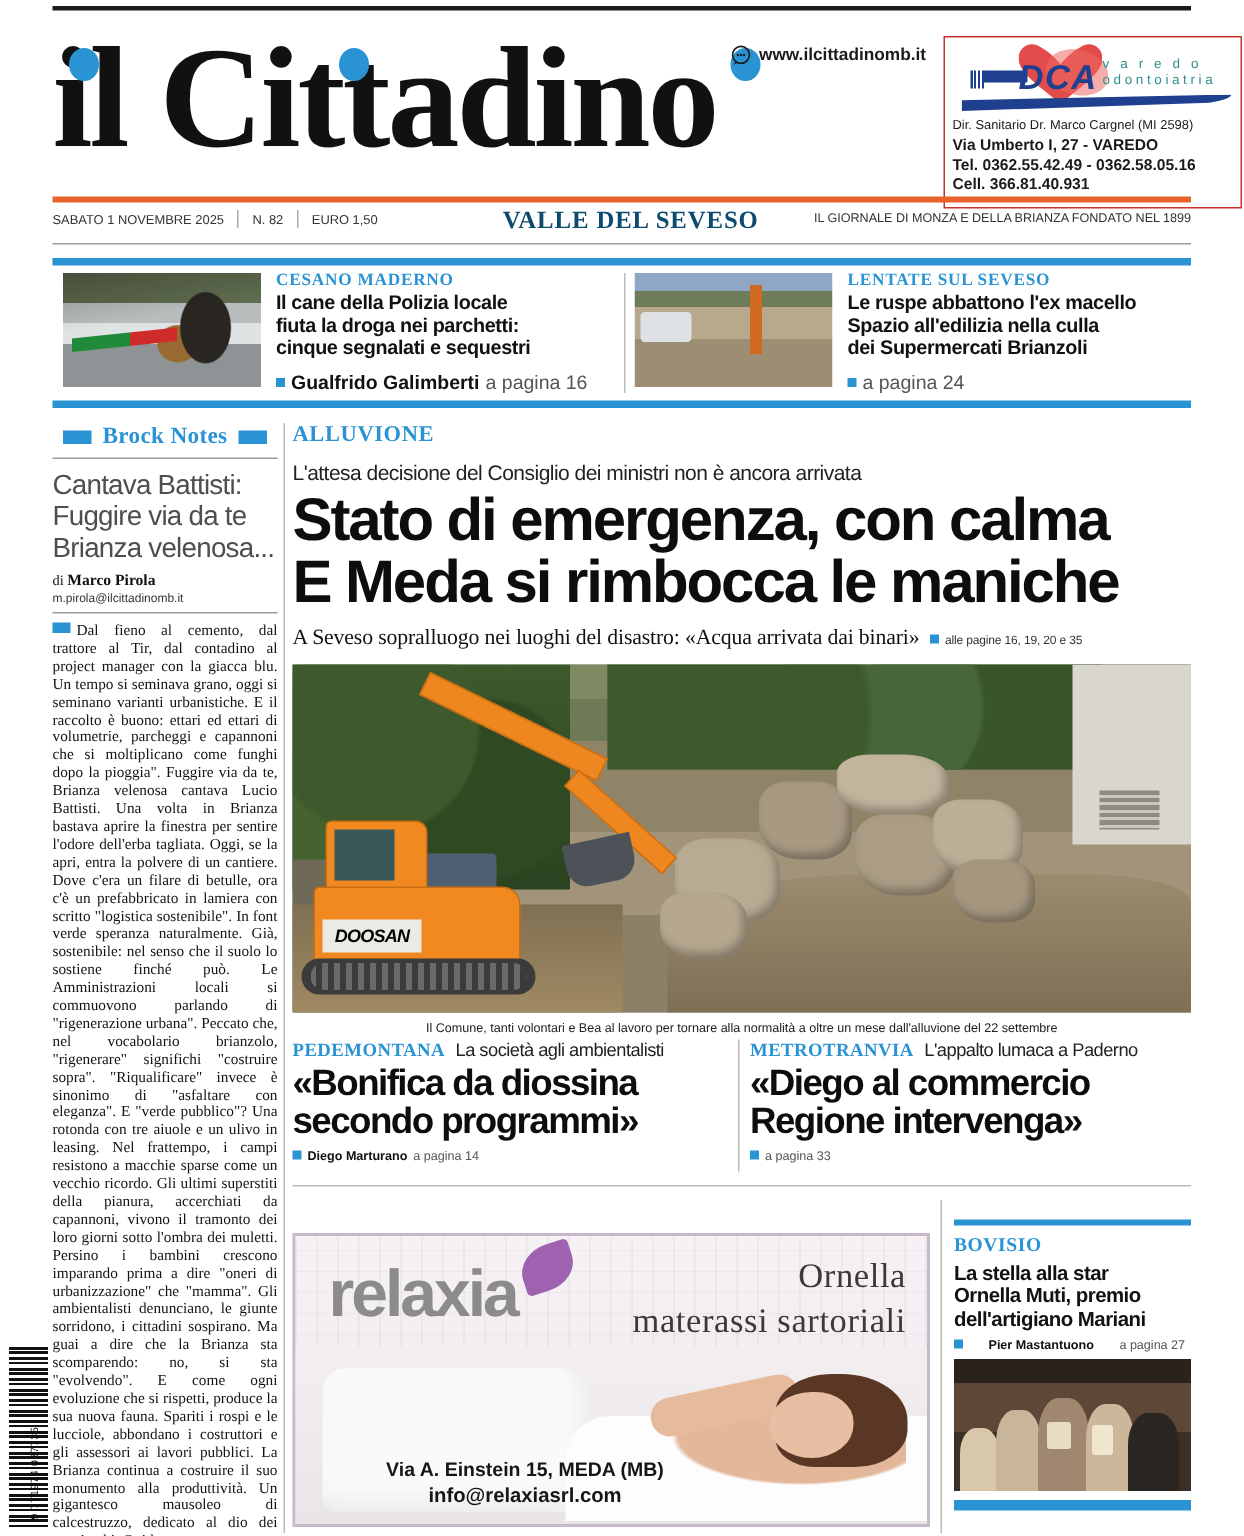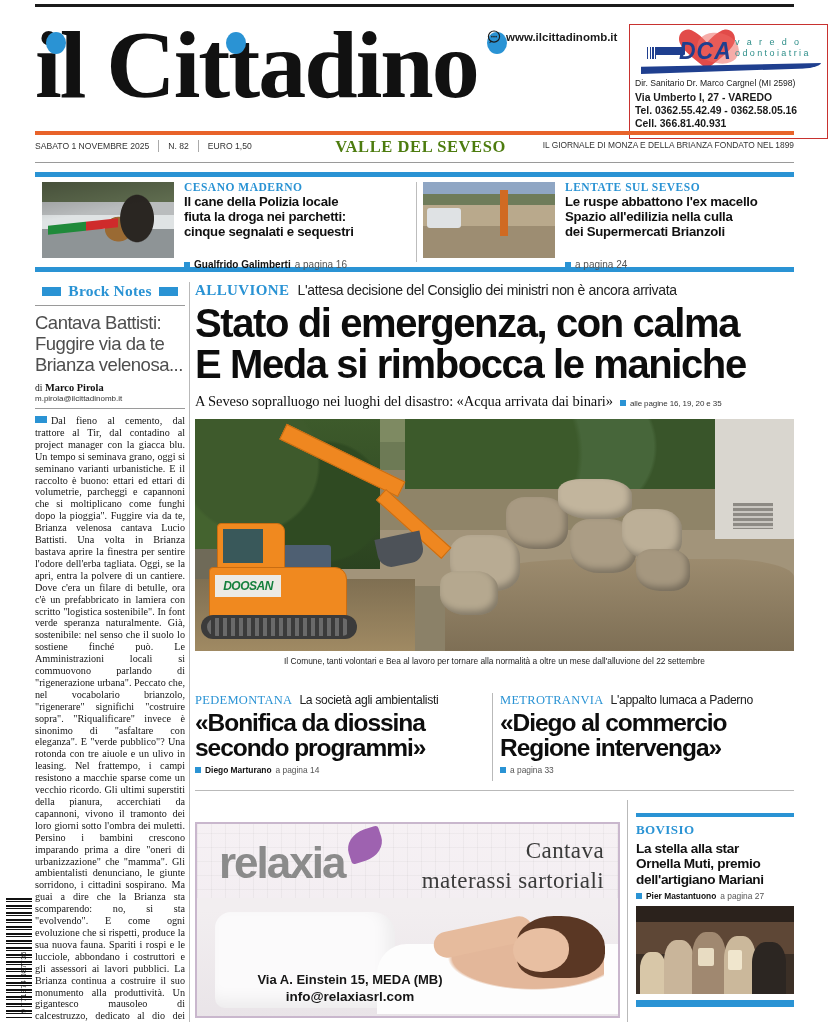--- a/index.html
+++ b/index.html
@@ -95,21 +95,21 @@
     position:absolute;left:0;top:1px;
     font-family:"Liberation Sans", sans-serif;font-size:8.6px;color:#333;
     display:flex;align-items:center;gap:0;
   }
   .infoleft span{padding:0 9px;}
   .infoleft span:first-child{padding-left:0;}
   .vdiv{width:1px;height:12px;background:#aaa;display:inline-block;}
   .edition{
     position:absolute;left:12px;right:0;top:-2px;text-align:center;
     font-family:"Liberation Serif", serif;font-weight:700;font-size:16.5px;
-    color:#4d7c0f;letter-spacing:.6px;
+    color:#0c4a6e;letter-spacing:.6px;
   }
   .inforight{
     position:absolute;right:0;top:1px;
     font-family:"Liberation Sans", sans-serif;font-size:8.4px;color:#333;white-space:nowrap;
   }
   .thin-rule{position:absolute;left:35px;top:162px;width:759px;height:1px;background:#9a9a9a;}
 
   
   .strip{position:absolute;left:35px;top:172px;width:759px;height:100px;}
   .strip-top{position:absolute;left:0;top:0;width:759px;height:5px;background:#2a93d4;}
@@ -122,21 +122,21 @@
   .tz-body{position:absolute;left:142px;top:-1px;right:0;}
   .kicker{
     font-family:"Liberation Serif", serif;font-weight:700;font-size:11.5px;color:#2a93d4;
     letter-spacing:.5px;margin-bottom:2px;
   }
   .t-head{
     font-family:"Liberation Sans", sans-serif;font-weight:700;font-size:13.2px;
     line-height:14.8px;color:#111;letter-spacing:-.25px;
   }
   .byline{
-    margin-top:20px;font-family:"Liberation Sans", sans-serif;font-size:10px;color:#111;
+    margin-top:8px;font-family:"Liberation Sans", sans-serif;font-size:13px;color:#111;
     display:flex;align-items:center;gap:4px;
   }
   .bsq{width:6px;height:6px;background:#2a93d4;display:inline-block;}
   .byline .pg{font-weight:400;color:#555;}
   .byline .nm{font-weight:700;}
 
   
   .ph-police{
     width:100%;height:100%;
     background:
@@ -192,21 +192,21 @@
   .barcode{position:absolute;left:6px;top:898px;width:26px;height:120px;
     background:repeating-linear-gradient(180deg,#111 0 2px,#fff 2px 3px,#111 3px 4.5px,#fff 4.5px 7px);}
   .barcode-txt{
     position:absolute;left:20px;top:905px;width:14px;height:108px;
     font-family:"Liberation Sans", sans-serif;font-size:7px;color:#111;
     writing-mode:vertical-rl;transform:rotate(180deg);letter-spacing:.5px;
   }
 
   
   .main{position:absolute;left:195px;top:282px;width:599px;}
-  .main-kickline{display:flex;align-items:baseline;gap:8px;}
+  .main-kickline{display:flex;align-items:baseline;gap:8px;flex-direction:column;}
   .main-kicker{
     font-family:"Liberation Serif", serif;font-weight:700;font-size:15px;color:#2a93d4;letter-spacing:.4px;
   }
   .main-sub{
     font-family:"Liberation Sans", sans-serif;font-size:14px;color:#222;letter-spacing:-.35px;
   }
   .main-head{
     margin-top:4px;
     font-family:"Liberation Sans", sans-serif;font-weight:700;
     font-size:40px;line-height:41px;letter-spacing:-1.4px;color:#0d0d0d;
@@ -260,36 +260,36 @@
   .exc .arm{position:absolute;left:176px;top:48px;width:86px;height:13px;background:#ef8720;
     transform:rotate(42deg);transform-origin:0 50%;border:1px solid #c96d12;}
   .exc .bucket{position:absolute;left:172px;top:96px;width:46px;height:30px;background:#4d5258;
     border-radius:0 0 14px 14px;transform:rotate(-12deg);}
   .exc .cab{position:absolute;left:12px;top:84px;width:66px;height:58px;background:#f0891f;
     border:1.5px solid #c96d12;border-radius:4px 8px 0 0;}
   .exc .glass{position:absolute;left:18px;top:90px;width:40px;height:34px;background:#39585a;}
   .exc .body{position:absolute;left:4px;top:128px;width:136px;height:52px;background:#f0891f;
     border:1.5px solid #c96d12;border-radius:4px 12px 4px 4px;}
   .exc .eng{position:absolute;left:78px;top:106px;width:48px;height:32px;background:#4e5f72;border-radius:3px;}
-  .exc .brand{position:absolute;left:10px;top:136px;width:66px;height:22px;background:#eceae4;
+  .exc .brand{position:absolute;left:10px;top:150px;width:66px;height:22px;background:#eceae4;
     display:flex;align-items:center;justify-content:center;
-    font-family:"Liberation Sans", sans-serif;font-weight:700;font-size:12px;color:#15803d;letter-spacing:-.5px;}
+    font-family:"Liberation Sans", sans-serif;font-weight:700;font-size:12px;color:#000000;letter-spacing:-.5px;}
   .exc .track{position:absolute;left:-4px;top:176px;width:156px;height:24px;background:#3b3b3b;
     border-radius:12px;}
   .exc .track::after{content:"";position:absolute;inset:3px 6px;
     background:repeating-linear-gradient(90deg,#6a6a6a 0 4px,#3b3b3b 4px 8px);border-radius:9px;}
 
   
   .midrow{position:absolute;left:195px;top:693px;width:599px;height:92px;}
   .midcell{position:absolute;top:0;width:288px;}
   .midcell.m1{left:0;}
   .midcell.m2{left:305px;}
   .mid-sep{position:absolute;left:297px;top:0;width:1px;height:88px;background:#b9b9b9;}
   .mid-kick{display:flex;align-items:baseline;gap:7px;}
-  .mid-kick b{font-family:"Liberation Serif", serif;font-weight:400;font-size:12.5px;color:#2a93d4;letter-spacing:.3px;}
+  .mid-kick b{font-family:"Liberation Serif", serif;font-weight:700;font-size:12.5px;color:#2a93d4;letter-spacing:.3px;}
   .mid-kick span{font-family:"Liberation Sans", sans-serif;font-size:12.2px;color:#222;letter-spacing:-.35px;}
   .mid-head{
     margin-top:2px;
     font-family:"Liberation Sans", sans-serif;font-weight:700;font-size:24.5px;line-height:25px;
     letter-spacing:-1.05px;color:#0d0d0d;
   }
   .mid-by{margin-top:5px;font-family:"Liberation Sans", sans-serif;font-size:8.4px;color:#111;
     display:flex;align-items:center;gap:4px;}
 
   .mid-rule{position:absolute;left:195px;top:790px;width:599px;height:1px;background:#b9b9b9;}
@@ -346,21 +346,21 @@
 
   
   .bov{position:absolute;left:636px;top:822px;width:158px;}
   .bov-top{width:158px;height:4px;background:#2a93d4;position:absolute;top:-9px;left:0;}
   .bov-kick{font-family:"Liberation Serif", serif;font-weight:700;font-size:13px;color:#2a93d4;letter-spacing:.4px;}
   .bov-head{
     margin-top:3px;font-family:"Liberation Sans", sans-serif;font-weight:700;
     font-size:13.6px;line-height:15.4px;letter-spacing:-.35px;color:#111;
   }
   .bov-by{margin-top:4px;font-family:"Liberation Sans", sans-serif;font-size:8.4px;color:#111;
-    display:flex;align-items:center;gap:4px;}
+    display:flex;align-items:center;gap:17px;}
   .bov-photo{margin-top:5px;width:158px;height:88px;overflow:hidden;position:relative;background:#3a2d26;}
   .bov-photo .bg{position:absolute;inset:0;
     background:linear-gradient(180deg,#2b221c 0 18%,#5e4736 18% 55%,#3b2f26 55% 100%);}
   .bov-photo .p{position:absolute;bottom:0;border-radius:40% 40% 0 0;}
   .bov-bar{margin-top:6px;width:158px;height:7px;background:#2a93d4;}
 </style>
 </head>
 <body>
 
 <div class="page">
@@ -591,21 +591,21 @@
     <div class="ad-bed"></div>
     <div class="ad-pillow"></div>
     <div class="ad-sheet"></div>
     <div class="ad-person"></div>
     <div class="ad-arm"></div>
     <div class="ad-hair"></div>
     <div class="ad-face"></div>
     <div class="ad-swoosh"></div>
     <div class="ad-logo">relaxia</div>
     <div class="ad-tag">
-      <span>Cantava</span><br>
+      <span>Ornella</span><br>
       <span>materassi sartoriali</span>
     </div>
     <div class="ad-contact">
       <div class="a1">Via A. Einstein 15, MEDA (MB)</div>
       <div class="a3">info@relaxiasrl.com</div>
     </div>
   </div>
 
   <div class="bov">
     <div class="bov-top"></div>

